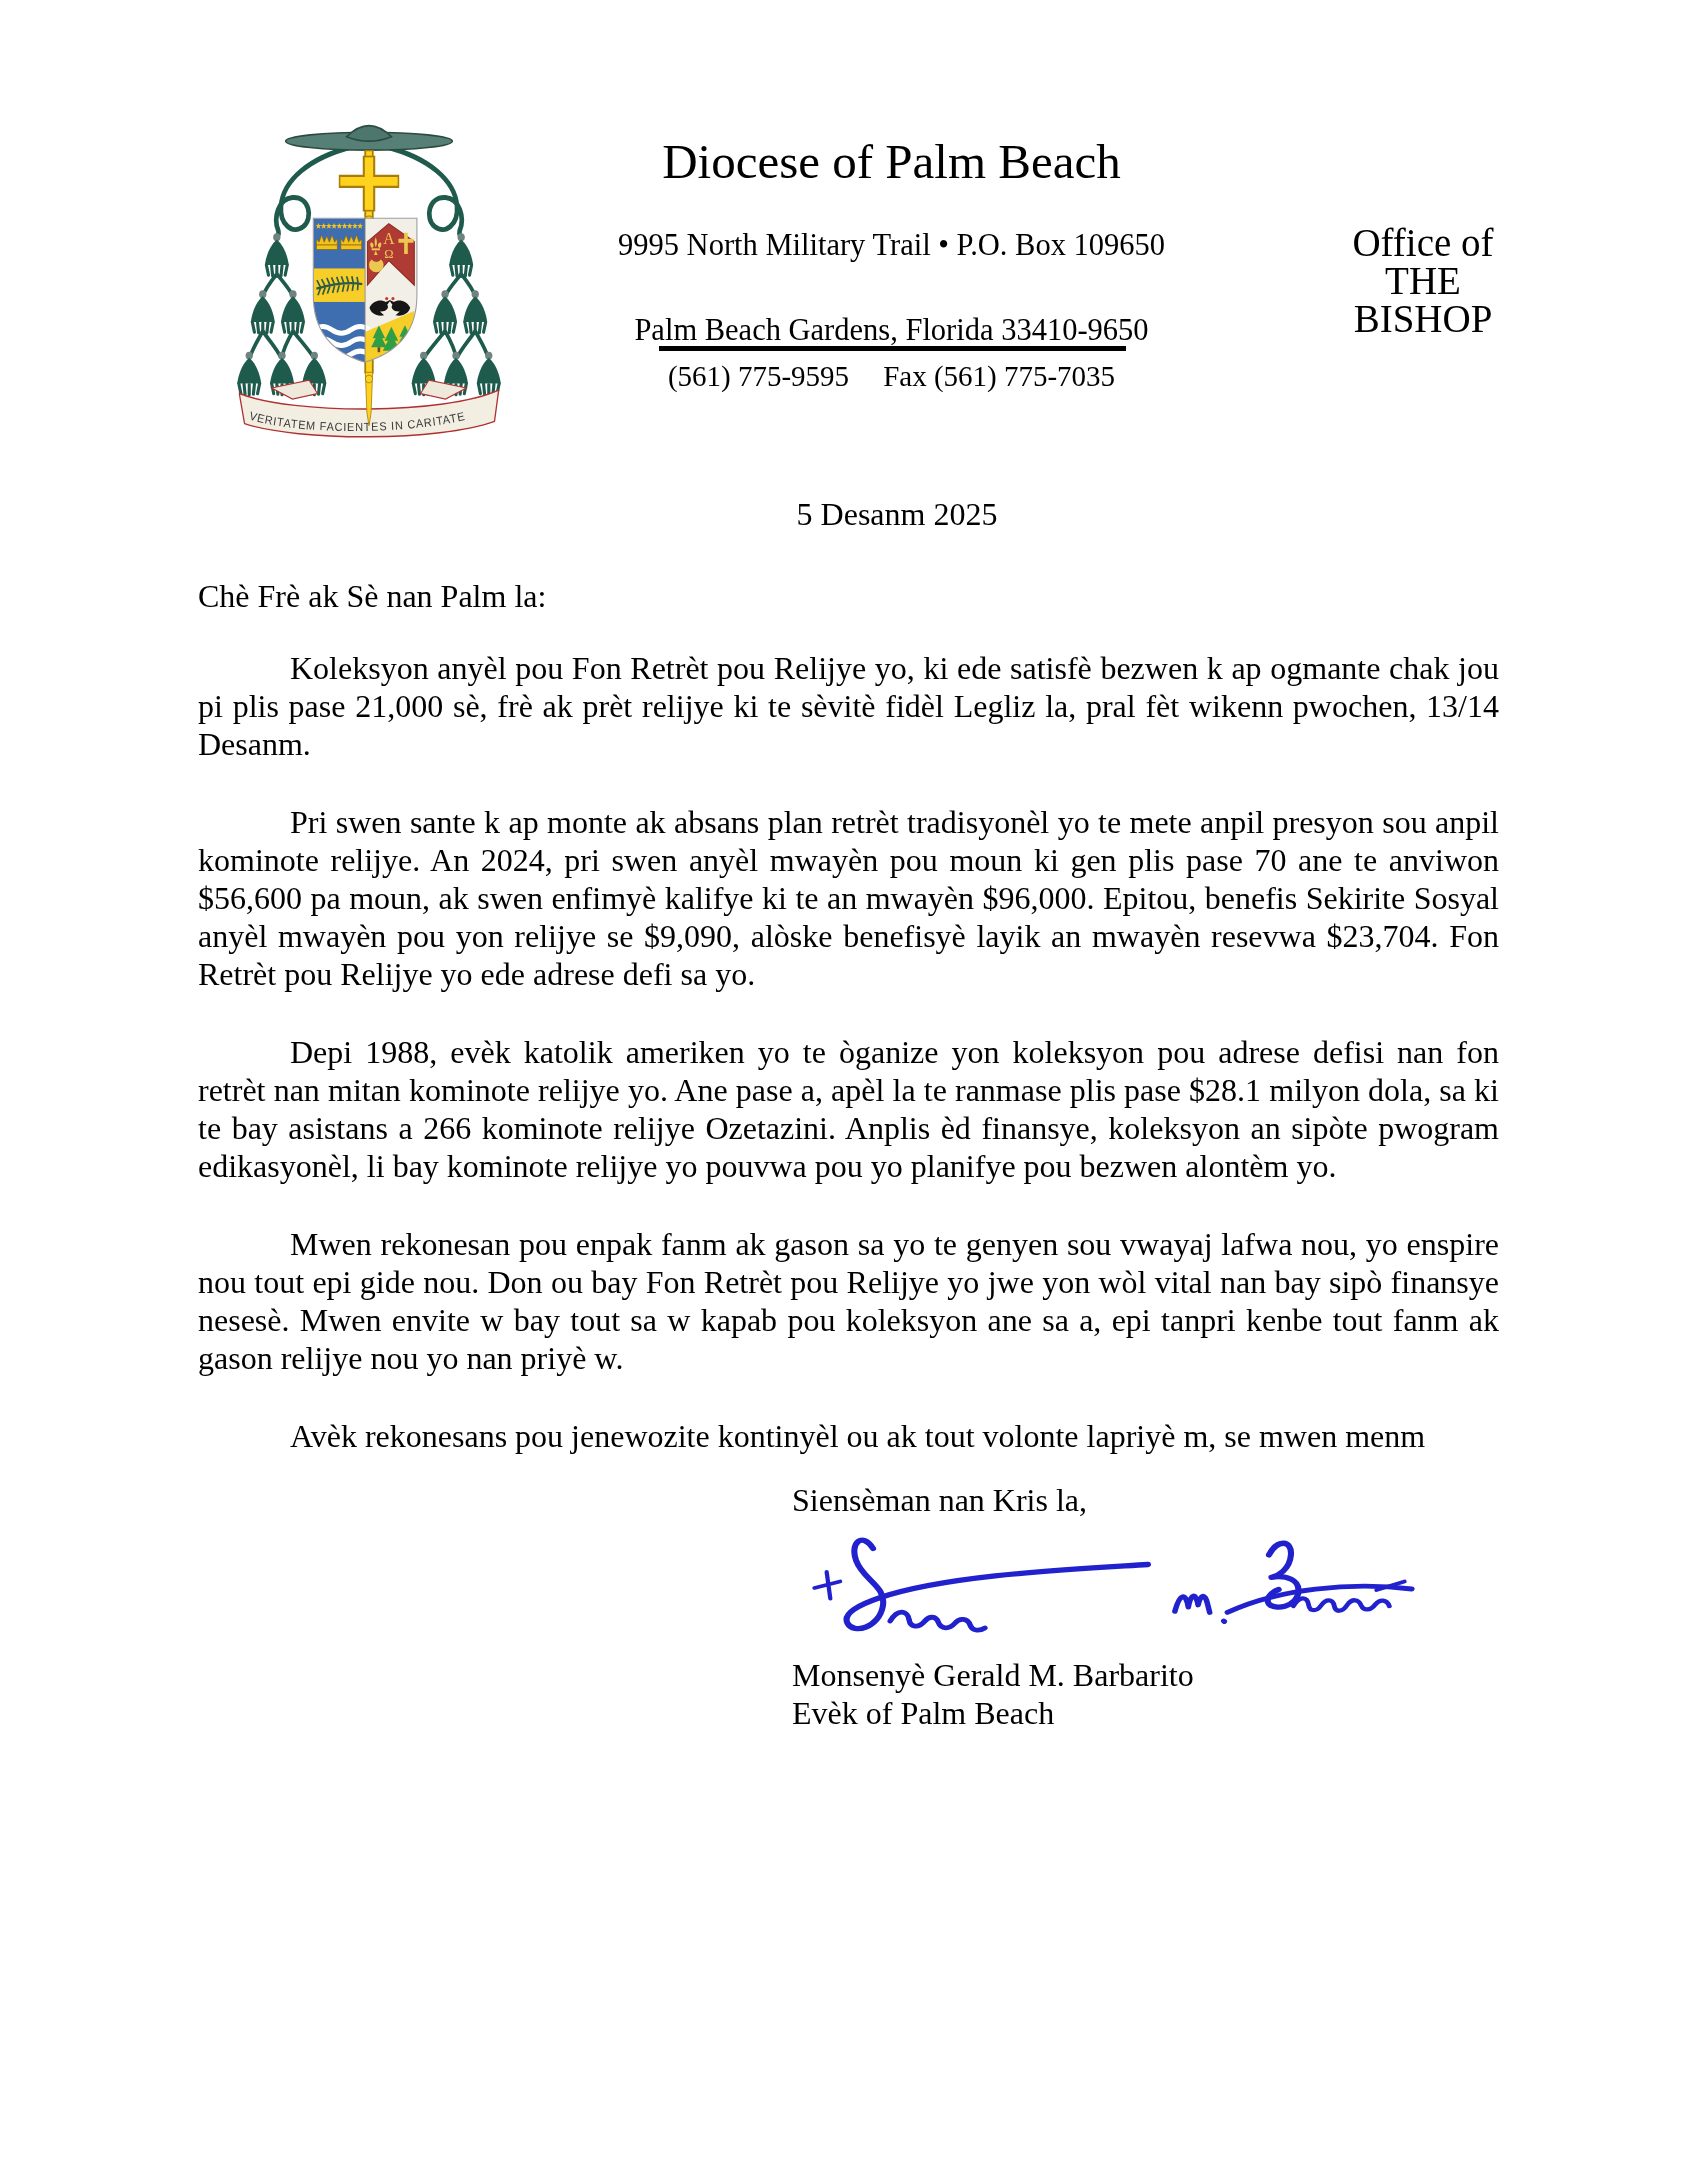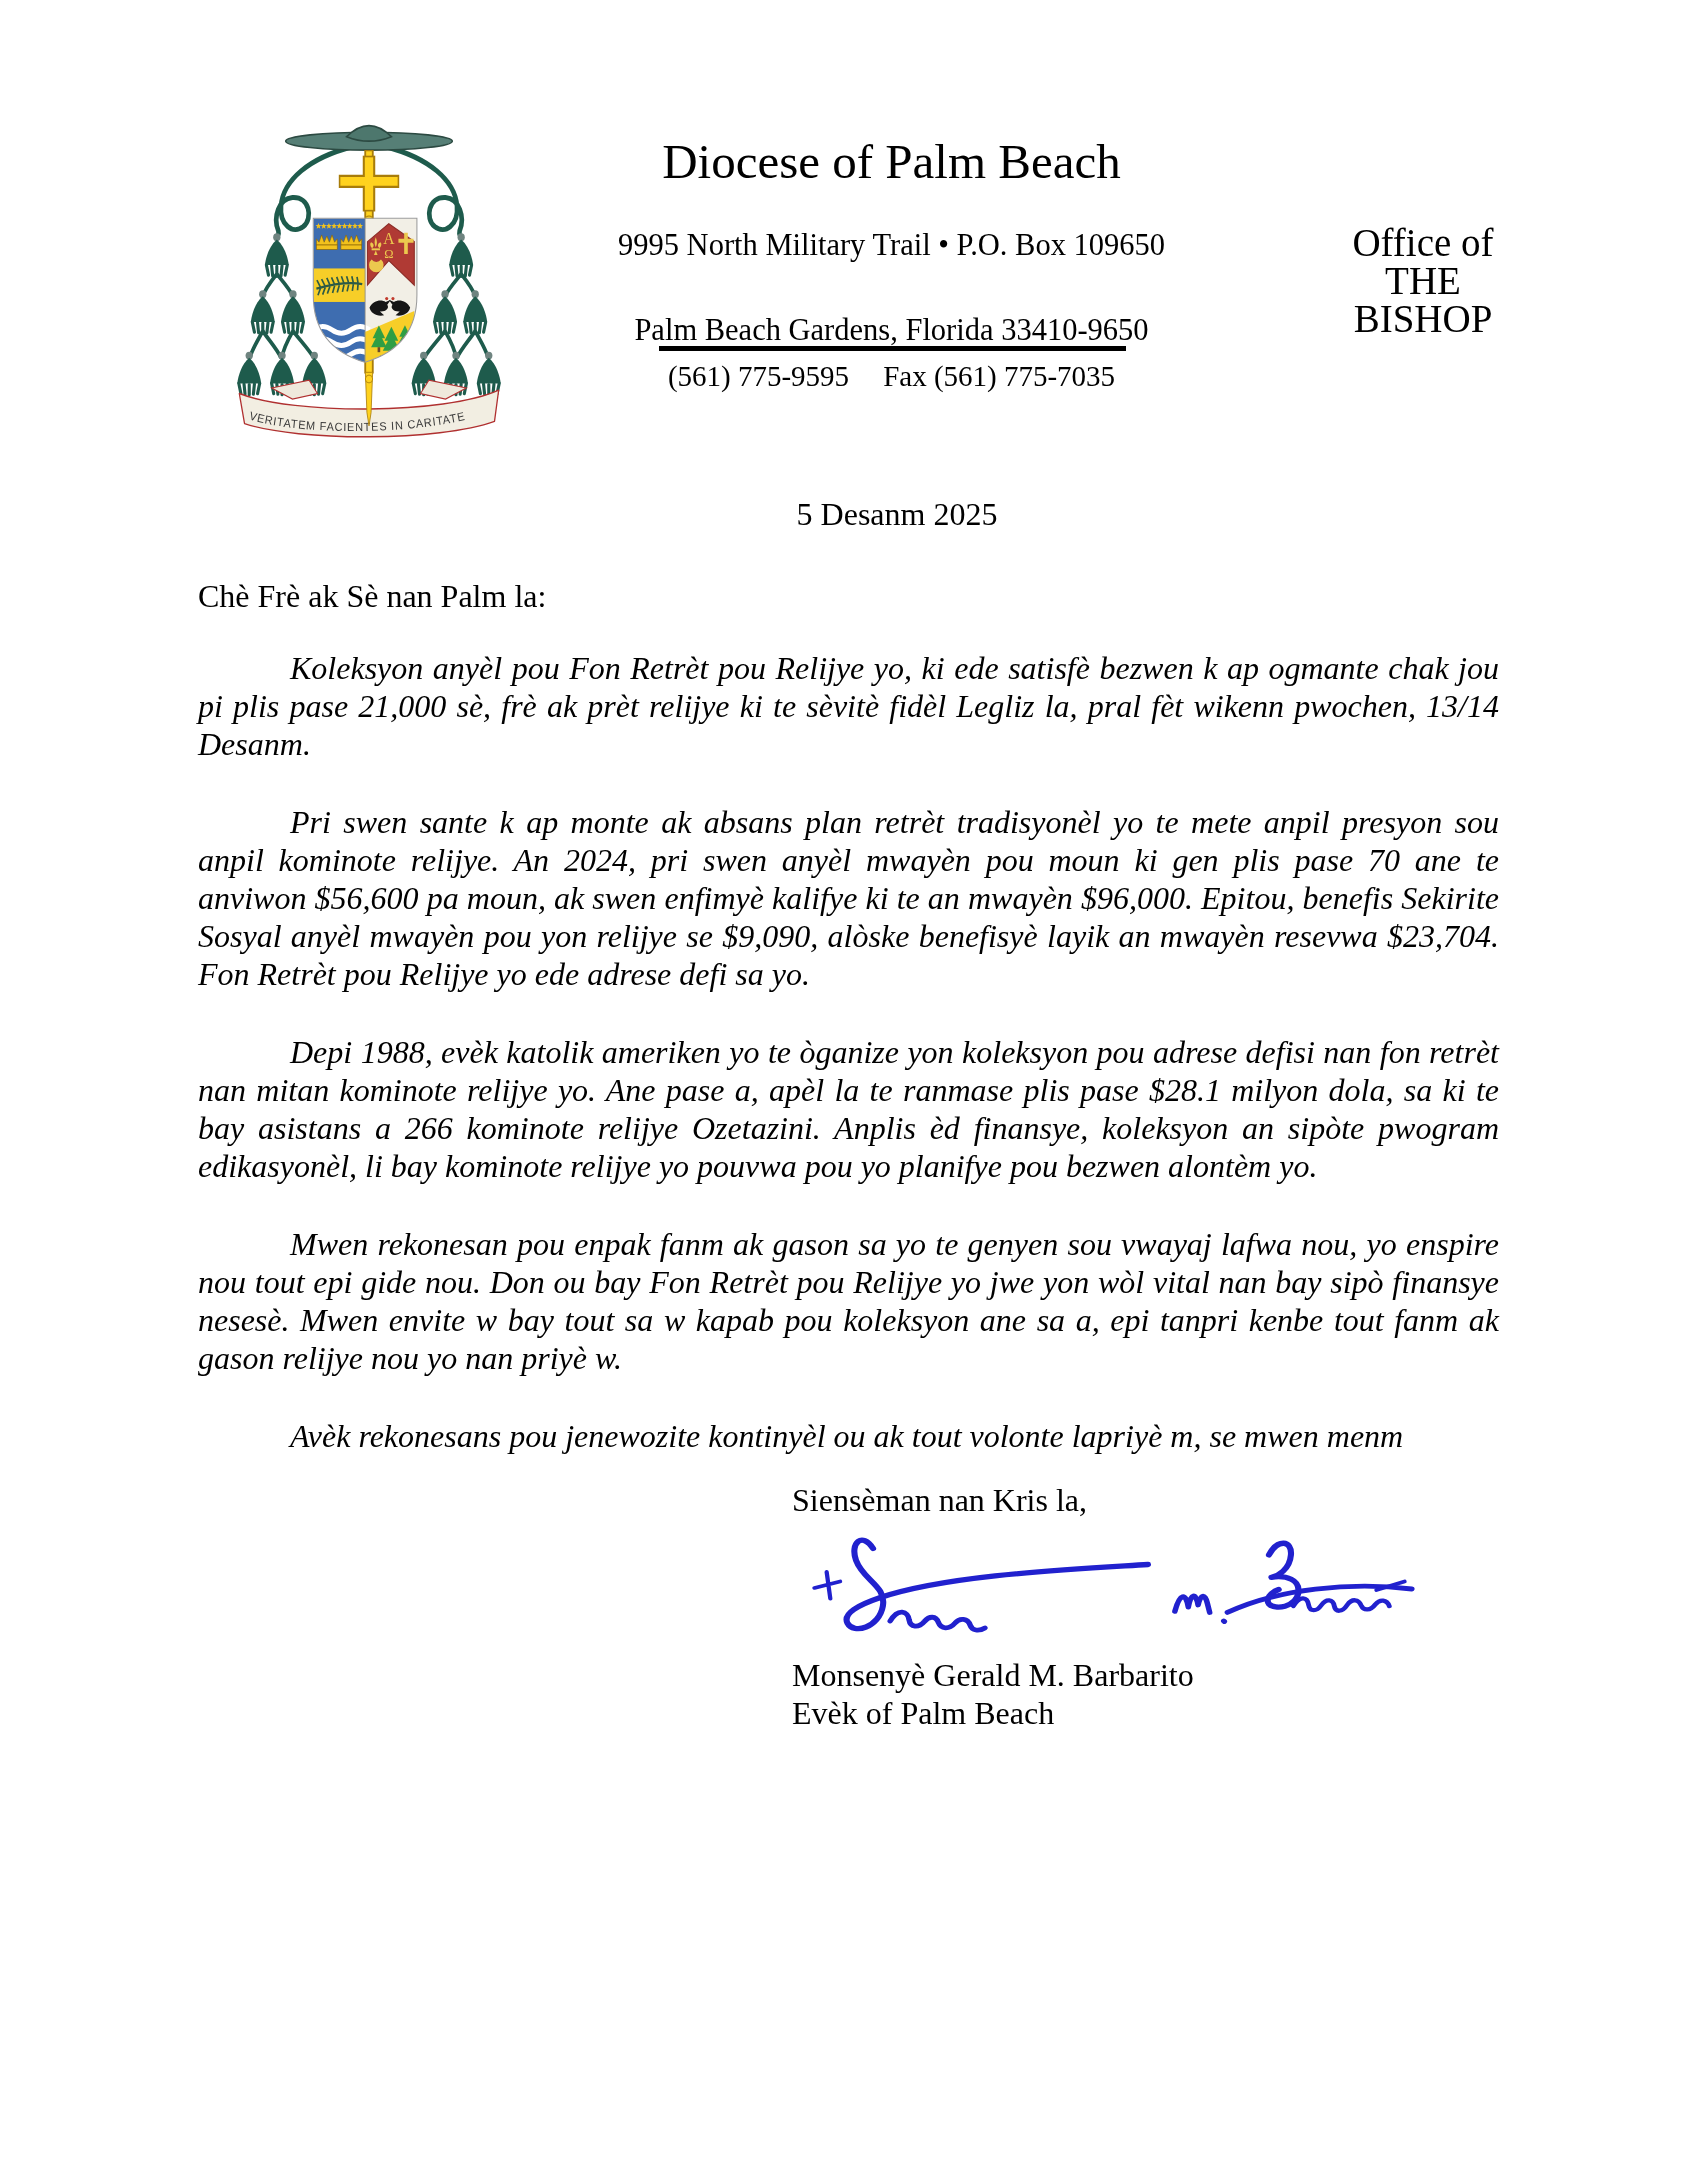--- a/index.html
+++ b/index.html
@@ -11,21 +11,21 @@
   .page-title{left:281px;top:136px;width:1221px;text-align:center;font-size:49px;line-height:1.08;}
   .addr1{left:281px;top:227px;width:1221px;text-align:center;font-size:30.5px;line-height:1.2;}
   .addr2{left:281px;top:267px;width:1221px;text-align:center;font-size:30.5px;line-height:1.2;margin-top:45px;}
   .office{left:1313px;top:224px;width:220px;text-align:center;font-size:39px;line-height:38px;}
   .rule{left:659px;top:346px;width:467px;height:4.9px;background:#000;}
   .phone-row{left:281px;top:360px;width:1221px;text-align:center;font-size:29px;}
   .fax{margin-left:34px;margin-top:12px;}
   .date-line{left:204px;top:496px;width:1386px;text-align:center;font-size:32px;}
   .bodytext{left:198px;top:577px;width:1301px;font-size:32px;line-height:38px;}
   .salutation{margin:0;}
-  .para{margin:40px 0 0 0;text-indent:92px;text-align:justify;font-style:italic;}
+  .para{margin:40px 0 0 0;text-indent:92px;text-align:justify;}
   .para.first{margin-top:34px;}
   .closing{margin:26px 0 0 594px;}
   .closing div{line-height:38px;}
   .sig-svg{display:block;margin:6.1px 0 11px 8.5px;width:617px;height:120px;}
   .crest-svg{left:231px;top:111px;width:276px;height:335px;}
 </style>
 </head>
 <body>
 
 <div class="page">

